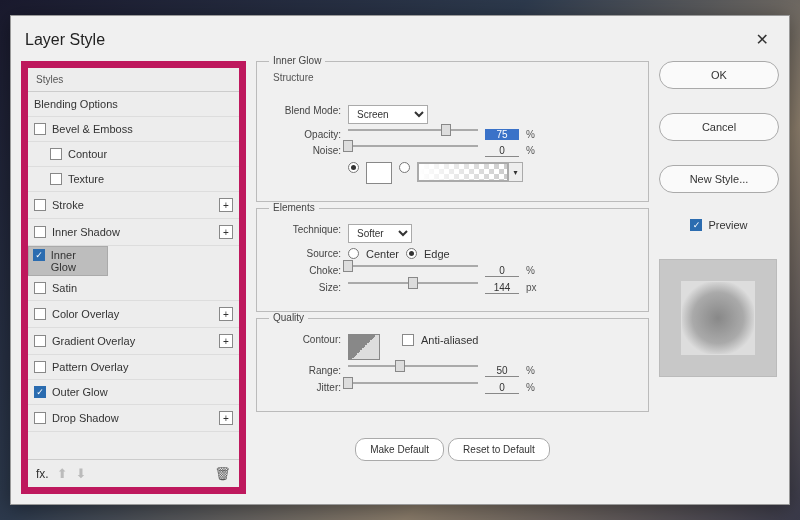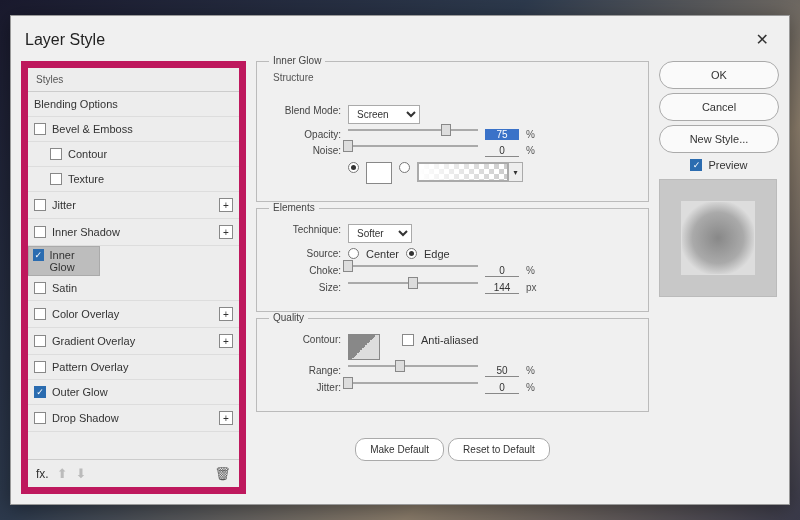--- a/index.html
+++ b/index.html
@@ -22,37 +22,37 @@
 .lfoot{display:flex;align-items:center;gap:8px;padding:6px 8px;border-top:1px solid #ccc}
 .fx{font-size:12px}
 .arrow{color:#bbb;font-size:13px}
 .trash{margin-left:auto;font-size:13px;color:#555}
 .mid{flex:1;display:flex;flex-direction:column;gap:6px}
 .fs{border:1px solid #bbb;padding:10px 10px 12px;position:relative}
 .fs>.lg{position:absolute;top:-7px;left:12px;background:#f0f0f0;padding:0 4px;font-size:10px;color:#444}
 .fs .sub{font-size:10px;color:#555;margin-left:6px;margin-bottom:22px}
 .row{display:flex;align-items:flex-start;gap:7px;margin:5px 0}
 .lbl{width:74px;text-align:right;font-size:10px;color:#444}
-.sel{border:1px solid #aaa;background:#fff;padding:2px 4px;font-size:10px;width:72px}
+.sel{border:1px solid #aaa;background:#fff;padding:2px 4px;font-size:10px;width:80px}
 .slider{flex:1;max-width:130px;height:2px;background:#aaa;position:relative}
 .thumb{position:absolute;top:-5px;width:10px;height:12px;background:#ddd;border:1px solid #888;transform:translateX(-50%)}
 .num{width:34px;border:none;border-bottom:1px solid #888;background:transparent;text-align:center;font-size:10px}
 .num.hl{background:#3a72c8;color:#fff;border:none}
 .unit{font-size:10px;color:#555;width:14px}
 .radio{width:11px;height:11px;border:1px solid #777;border-radius:50%;display:inline-flex;align-items:center;justify-content:center;background:#fff}
 .radio.on::after{content:"";width:5px;height:5px;background:#333;border-radius:50%}
 .swatch{width:26px;height:22px;border:1px solid #888;background:#fff}
 .grad{width:90px;height:18px;border:1px solid #aaa;background:repeating-conic-gradient(#ccc 0 25%,#fff 0 50%) 0 0/10px 10px;position:relative}
 .grad::after{content:"";position:absolute;inset:0;background:linear-gradient(to right,#fff,rgba(255,255,255,0))}
 .gradwrap{display:flex;align-items:center;border:1px solid #aaa}
 .gradbtn{width:14px;height:18px;border-left:1px solid #aaa;display:flex;align-items:center;justify-content:center;font-size:8px;background:#eee}
 .contour{width:32px;height:26px;border:1px solid #888;background:linear-gradient(135deg,#888 0 50%,#ddd 50% 100%)}
 .btns{display:flex;gap:4px;justify-content:center;margin-top:20px}
 .btn{border:1px solid #aaa;background:#fff;padding:5px 14px;border-radius:10px;font-size:10px;cursor:pointer}
-.right{width:120px;display:flex;flex-direction:column;gap:4px;align-items:stretch}
+.right{width:120px;display:flex;flex-direction:column;gap:24px;align-items:stretch}
 .rbtn{border:1px solid #aaa;background:#fafafa;padding:7px 0;border-radius:14px;text-align:center;font-size:11px;cursor:pointer}
 .prevrow{display:flex;align-items:center;gap:6px;justify-content:center;margin-top:2px}
 .preview{width:118px;height:118px;border:1px solid #bbb;background:#c8c8c8;display:flex;align-items:center;justify-content:center;margin-top:4px}
 .pinner{width:74px;height:74px;border:1px solid #ddd;background:radial-gradient(circle,#888 0%,#aaa 50%,#ddd 75%)}
 </style>
 </head>
 <body>
 
 <div class="dialog">
   <div class="titlebar">
@@ -83,21 +83,21 @@
           </div>
           <div class="lrow sub">
             <div class="lleft">
               <span class="cb"></span>
               <span>Texture</span>
             </div>
           </div>
           <div class="lrow">
             <div class="lleft">
               <span class="cb"></span>
-              <span>Jitter</span>
+              <span>Stroke</span>
             </div>
             <span class="plus">+</span>
           </div>
           <div class="lrow">
             <div class="lleft">
               <span class="cb"></span>
               <span>Inner Shadow</span>
             </div>
             <span class="plus">+</span>
           </div>

